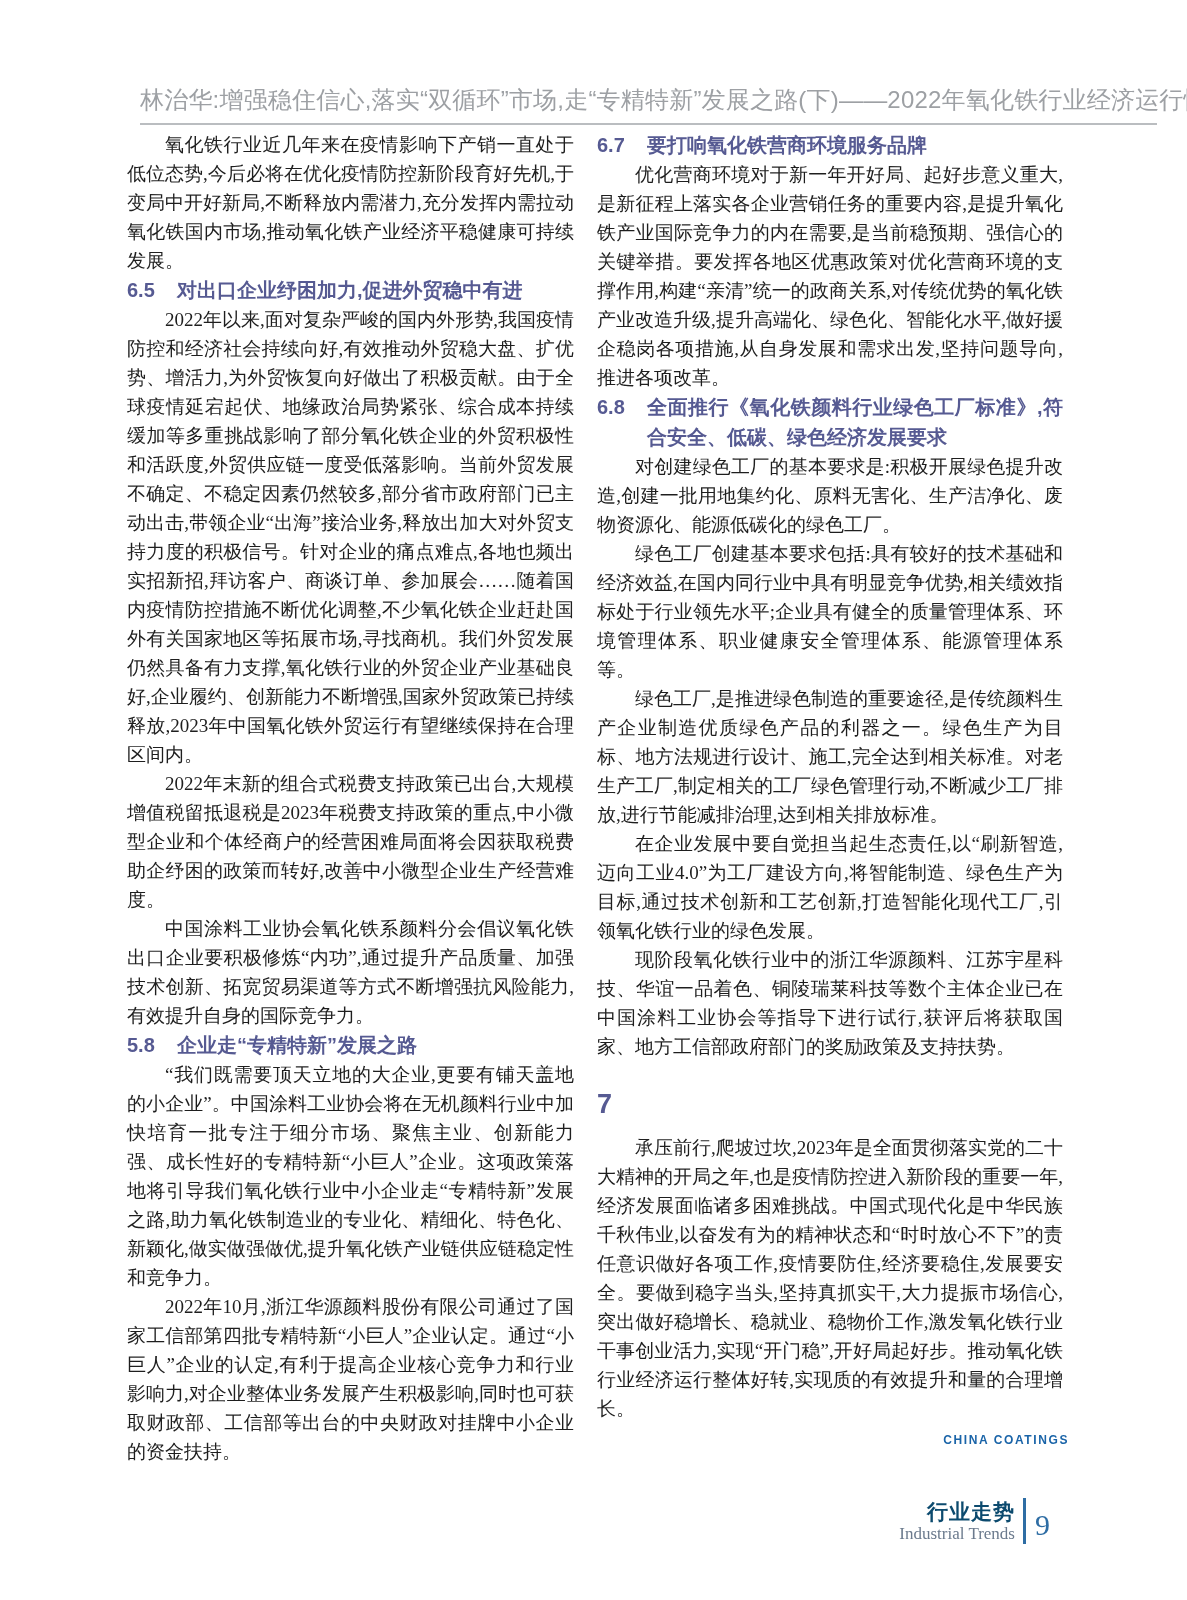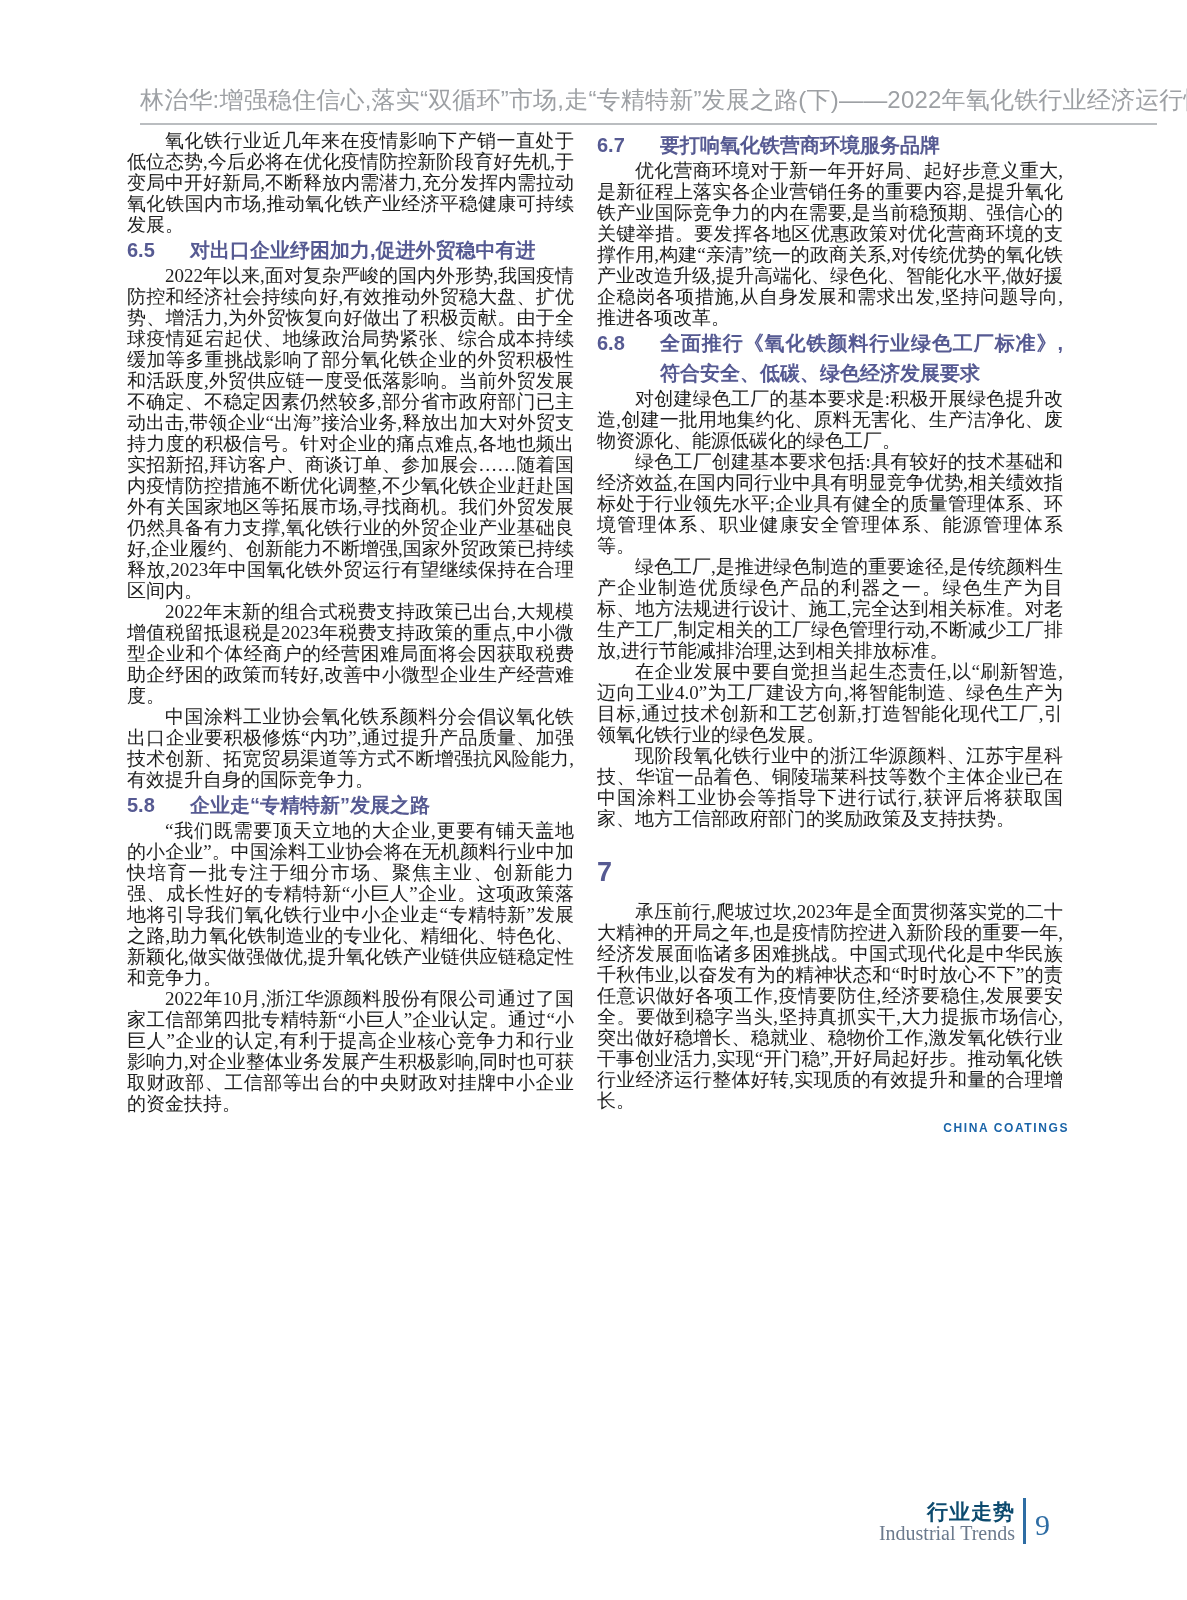--- a/index.html
+++ b/index.html
@@ -14,28 +14,28 @@
     font-size:24px; color:#9da0a4; letter-spacing:0.2px;
     text-align:right; padding-bottom:7px;
     border-bottom:2px solid #babdc0; white-space:nowrap;
   }
   
   .col { position:absolute; top:130px; }
   .col-left  { left:127px; width:447px; }
   .col-right { left:597px; width:466px; }
   
   .body {
-    margin:0; font-size:19px; line-height:21px; color:#1e1e1e;
+    margin:0; font-size:19px; line-height:29px; color:#1e1e1e;
     text-align:justify; text-justify:inter-ideograph; text-indent:2em;
   }
   
   .sec {
     display:flex; margin:0;
     font-family:"Liberation Sans", sans-serif; font-weight:bold;
-    font-size:20px; line-height:30px; color:#565a92;gap:13px;
+    font-size:20px; line-height:30px; color:#565a92;
   }
   .sec .num { flex:0 0 50px; }
   .sec .txt { flex:1; text-align:justify; }
   
   .sec7 { font-size:27px; line-height:34px; margin:26px 0 12px 0; letter-spacing:1px; }
   .sec7 .num { flex:0 0 50px; }
   
   .logo { text-align:right; margin-top:10px; margin-right:-6px; }
   .logo-cn {
     font-family:"Liberation Sans", sans-serif; font-weight:bold;
@@ -51,21 +51,21 @@
     position:absolute; top:1498px; right:137px;
     display:flex; align-items:center;
   }
   .footer-labels { text-align:right; }
   .footer-cn {
     font-family:"Liberation Sans", sans-serif; font-weight:bold;
     font-size:21px; color:#0c4a6e; line-height:24px; letter-spacing:1px;
   }
   .footer-en {
     font-family:"Liberation Serif", serif;
-    font-size:20px; color:#6b7a8d; line-height:19px;
+    font-size:17px; color:#6b7a8d; line-height:19px;
   }
   .footer-bar { width:3px; height:46px; background:#2e6da4; margin:0 9px 0 8px; }
   .footer-num {
     font-family:"Liberation Serif", serif;
     font-size:30px; color:#2e6da4; padding-top:8px;
   }
 </style>
 </head>
 <body>
 

